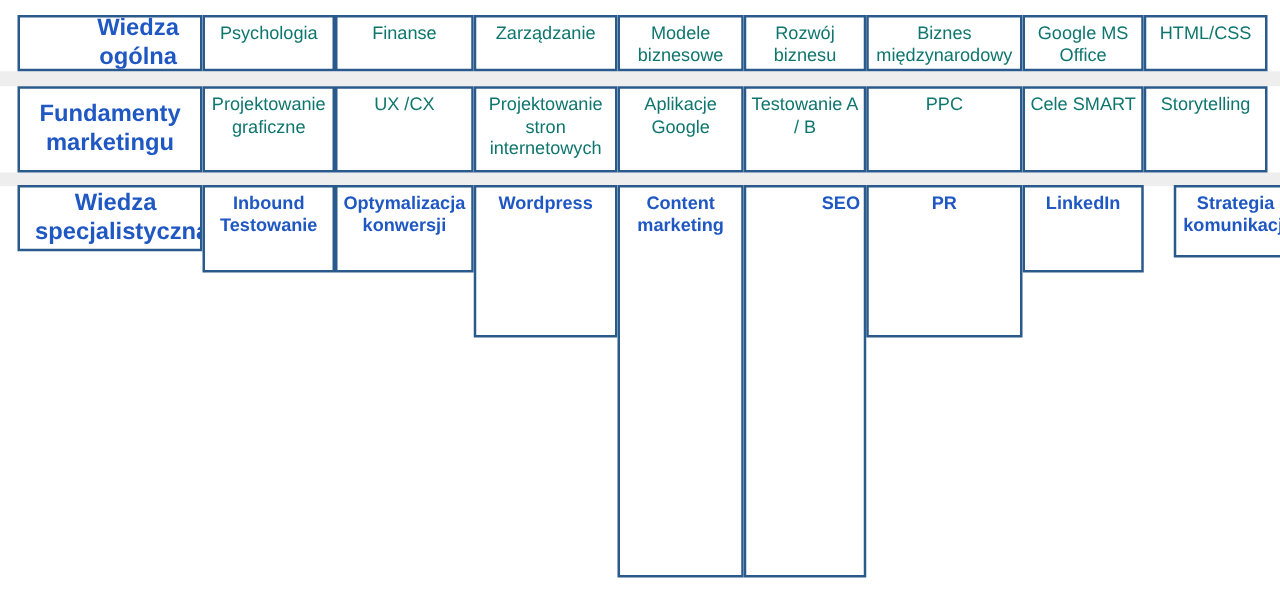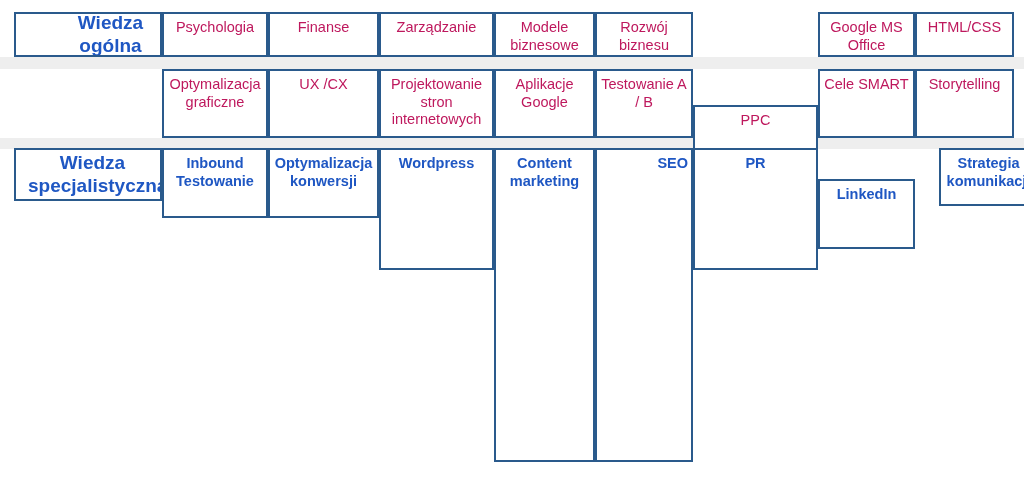--- a/index.html
+++ b/index.html
@@ -23,21 +23,21 @@
   }
   .cell{
     position:absolute;
     box-sizing:border-box;
     border:2px solid #2a5a8c;
     background:#ffffff;
     display:flex;
     align-items:flex-start;
     justify-content:center;
     text-align:center;
-    color:#be185d;
+    color:#0f766e;
     font-size:14.5px;
     line-height:1.22;
     padding:5px 3px 0 3px;
     overflow:hidden;
   }
   .cell .txt{display:block;width:100%;}
   
   .cell.rowlabel{
     font-weight:bold;
     font-size:19px;
@@ -73,44 +73,50 @@
   </div>
   <div class="cell r1" style="left:379px;top:12px;width:115px;height:45px;">
     <span class="txt">Zarządzanie</span>
   </div>
   <div class="cell r1" style="left:494px;top:12px;width:101px;height:45px;">
     <span class="txt">Modele biznesowe</span>
   </div>
   <div class="cell r1" style="left:595px;top:12px;width:98px;height:45px;">
     <span class="txt">Rozwój biznesu</span>
   </div>
+  <div class="cell r1" style="left:693px;top:12px;width:125px;height:45px;">
+    <span class="txt">Biznes międzynarodowy</span>
+  </div>
   <div class="cell r1" style="left:818px;top:12px;width:97px;height:45px;">
     <span class="txt">Google MS Office</span>
   </div>
   <div class="cell r1" style="left:915px;top:12px;width:99px;height:45px;">
     <span class="txt">HTML/CSS</span>
   </div>
 
+  <div class="cell rowlabel" style="left:14px;top:69px;width:148px;height:69px;">
+    <span class="txt">Fundamenty marketingu</span>
+  </div>
 
   <div class="cell r2" style="left:162px;top:69px;width:106px;height:69px;">
-    <span class="txt">Optymalizacja graficzne</span>
+    <span class="txt">Projektowanie graficzne</span>
   </div>
   <div class="cell r2" style="left:268px;top:69px;width:111px;height:69px;">
     <span class="txt">UX /CX</span>
   </div>
   <div class="cell r2" style="left:379px;top:69px;width:115px;height:69px;">
     <span class="txt">Projektowanie stron internetowych</span>
   </div>
   <div class="cell r2" style="left:494px;top:69px;width:101px;height:69px;">
     <span class="txt">Aplikacje Google</span>
   </div>
   <div class="cell r2" style="left:595px;top:69px;width:98px;height:69px;">
     <span class="txt">Testowanie A / B</span>
   </div>
-  <div class="cell r2" style="left:693px;top:69px;width:125px;height:69px;margin-top:36px;">
+  <div class="cell r2" style="left:693px;top:69px;width:125px;height:69px;">
     <span class="txt">PPC</span>
   </div>
   <div class="cell r2" style="left:818px;top:69px;width:97px;height:69px;">
     <span class="txt">Cele SMART</span>
   </div>
   <div class="cell r2" style="left:915px;top:69px;width:99px;height:69px;">
     <span class="txt">Storytelling</span>
   </div>
 
   <div class="cell rowlabel" style="left:14px;top:148px;width:148px;height:53px;padding-left:12px;">
@@ -128,20 +134,20 @@
   </div>
   <div class="cell strong" style="left:494px;top:148px;width:101px;height:314px;">
     <span class="txt">Content marketing</span>
   </div>
   <div class="cell strong" style="left:595px;top:148px;width:98px;height:314px;text-align:right;">
     <span class="txt">SEO</span>
   </div>
   <div class="cell strong" style="left:693px;top:148px;width:125px;height:122px;">
     <span class="txt">PR</span>
   </div>
-  <div class="cell strong" style="left:818px;top:148px;width:97px;height:70px;margin-top:31px;">
+  <div class="cell strong" style="left:818px;top:148px;width:97px;height:70px;">
     <span class="txt">LinkedIn</span>
   </div>
   <div class="cell strong" style="left:915px;top:148px;width:99px;height:58px;margin-left:24px;">
     <span class="txt">Strategia komunikacji</span>
   </div>
 
 </div>
 
 </body></html>

